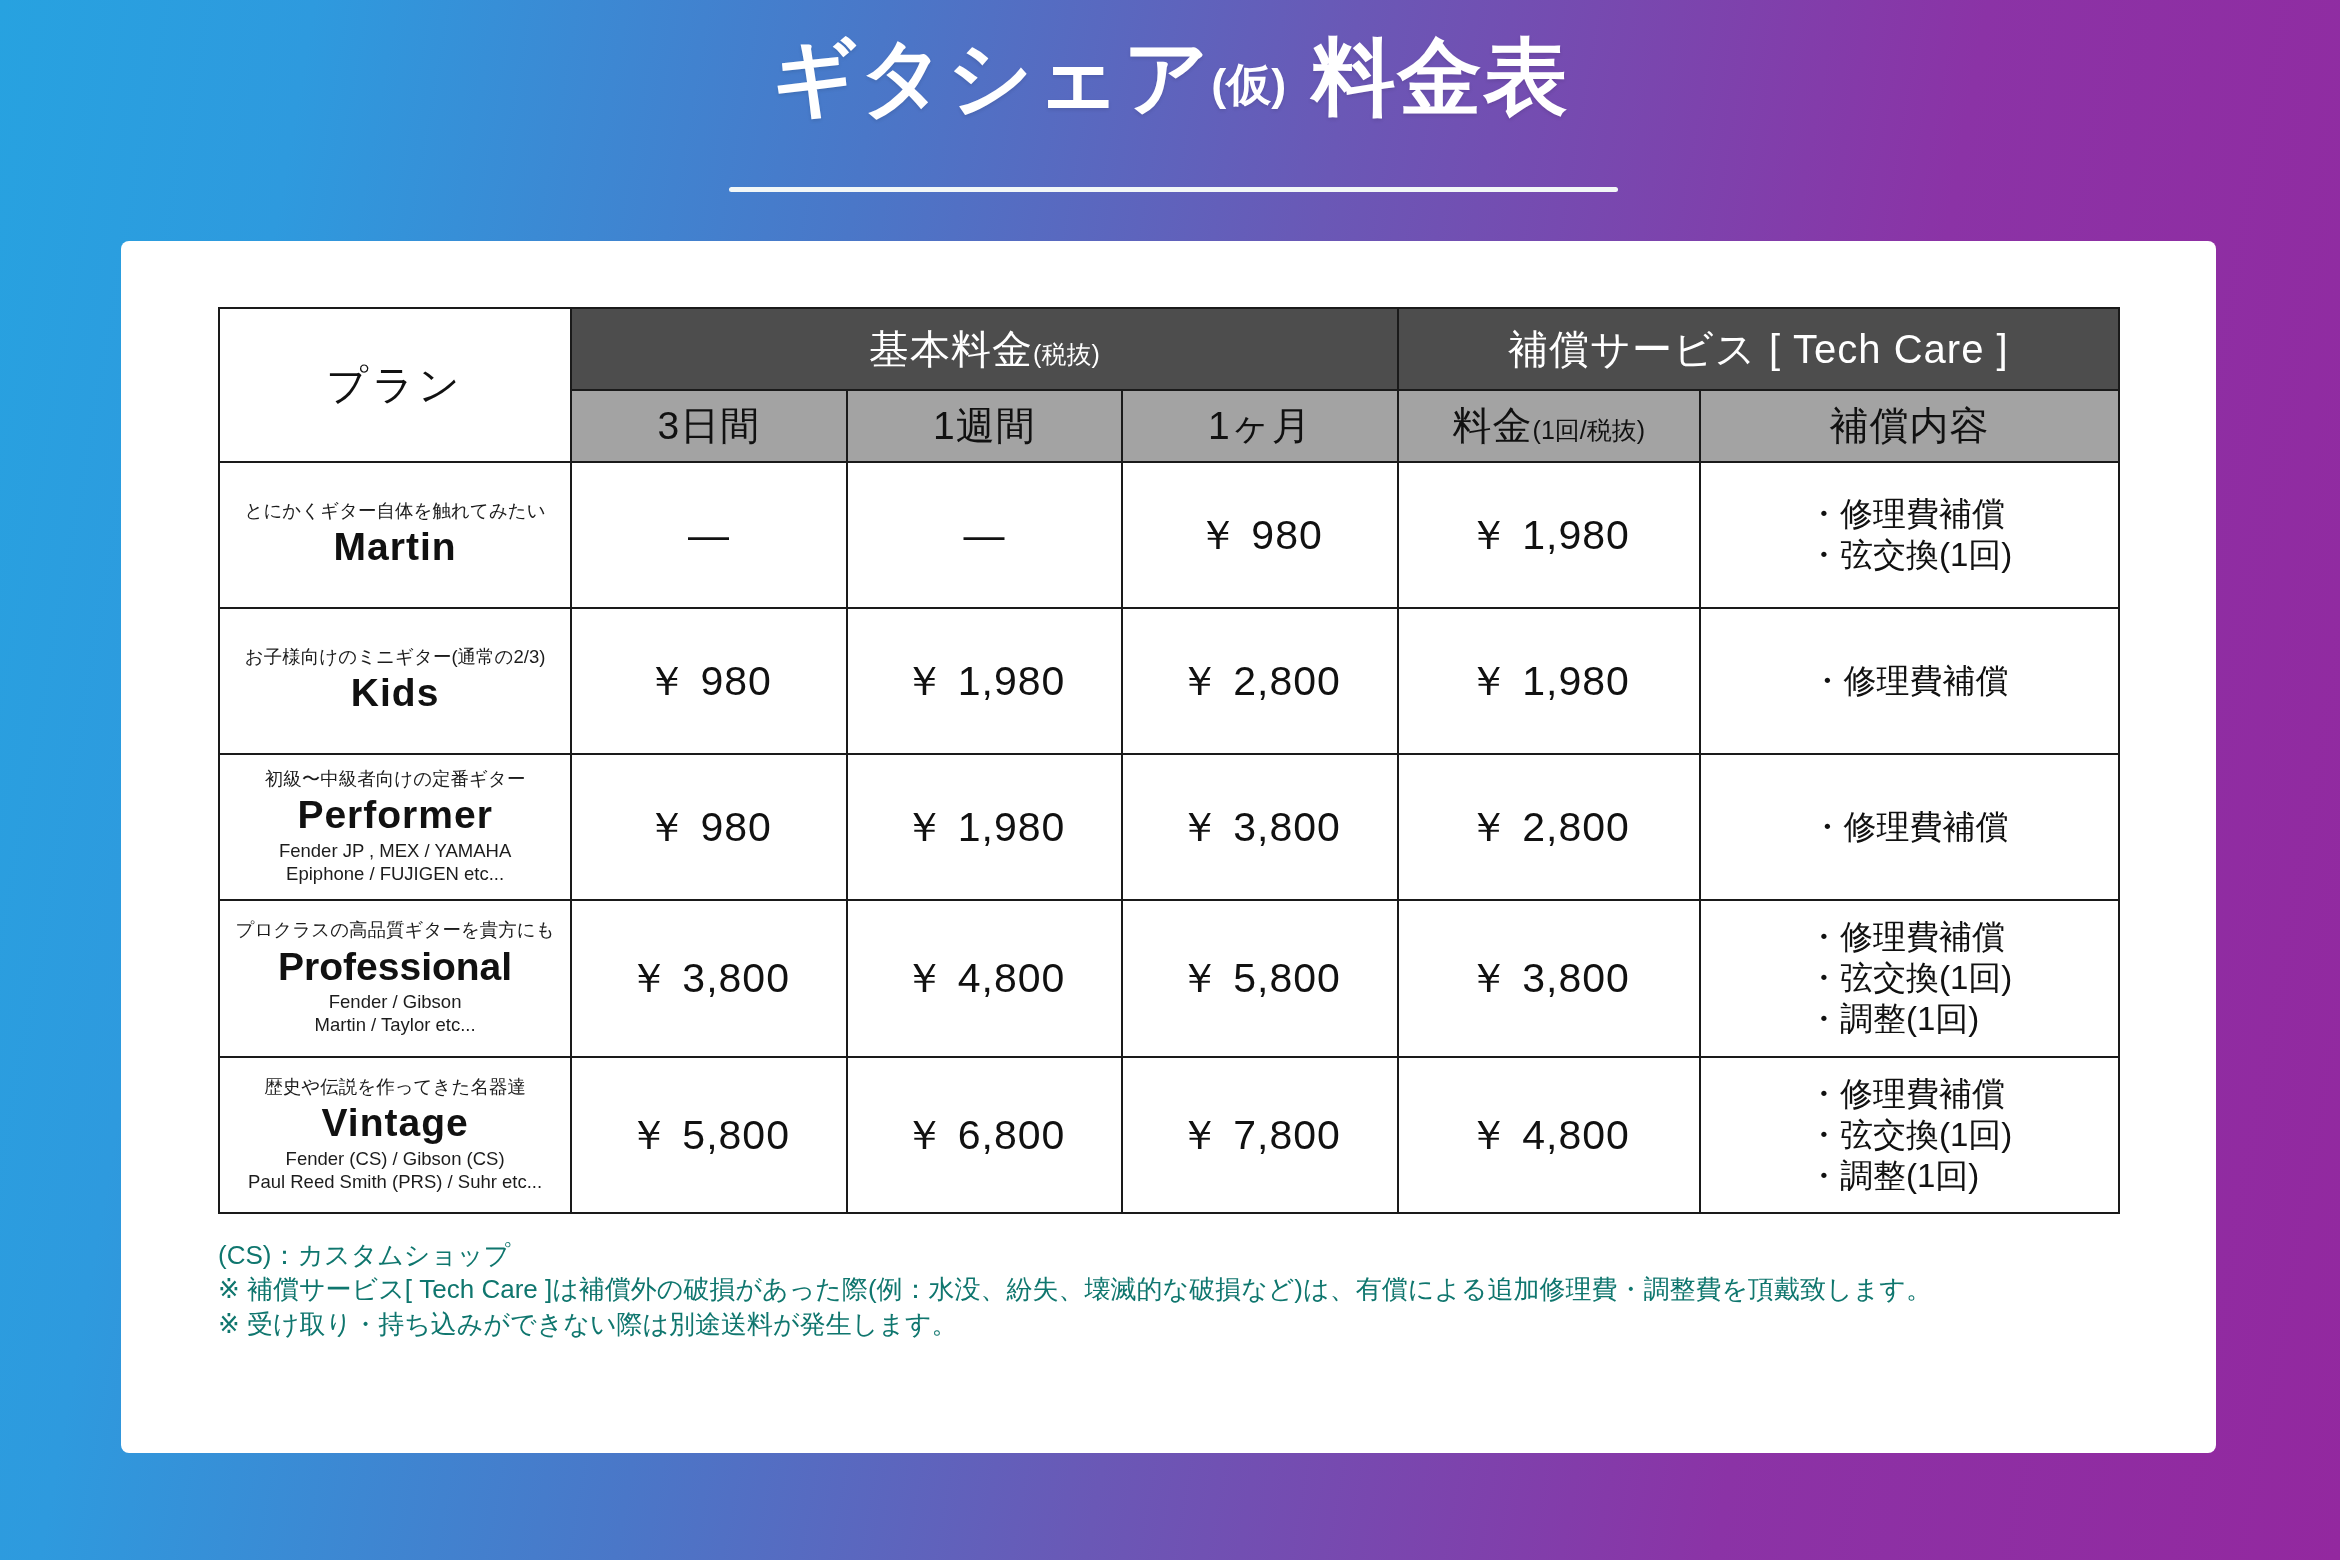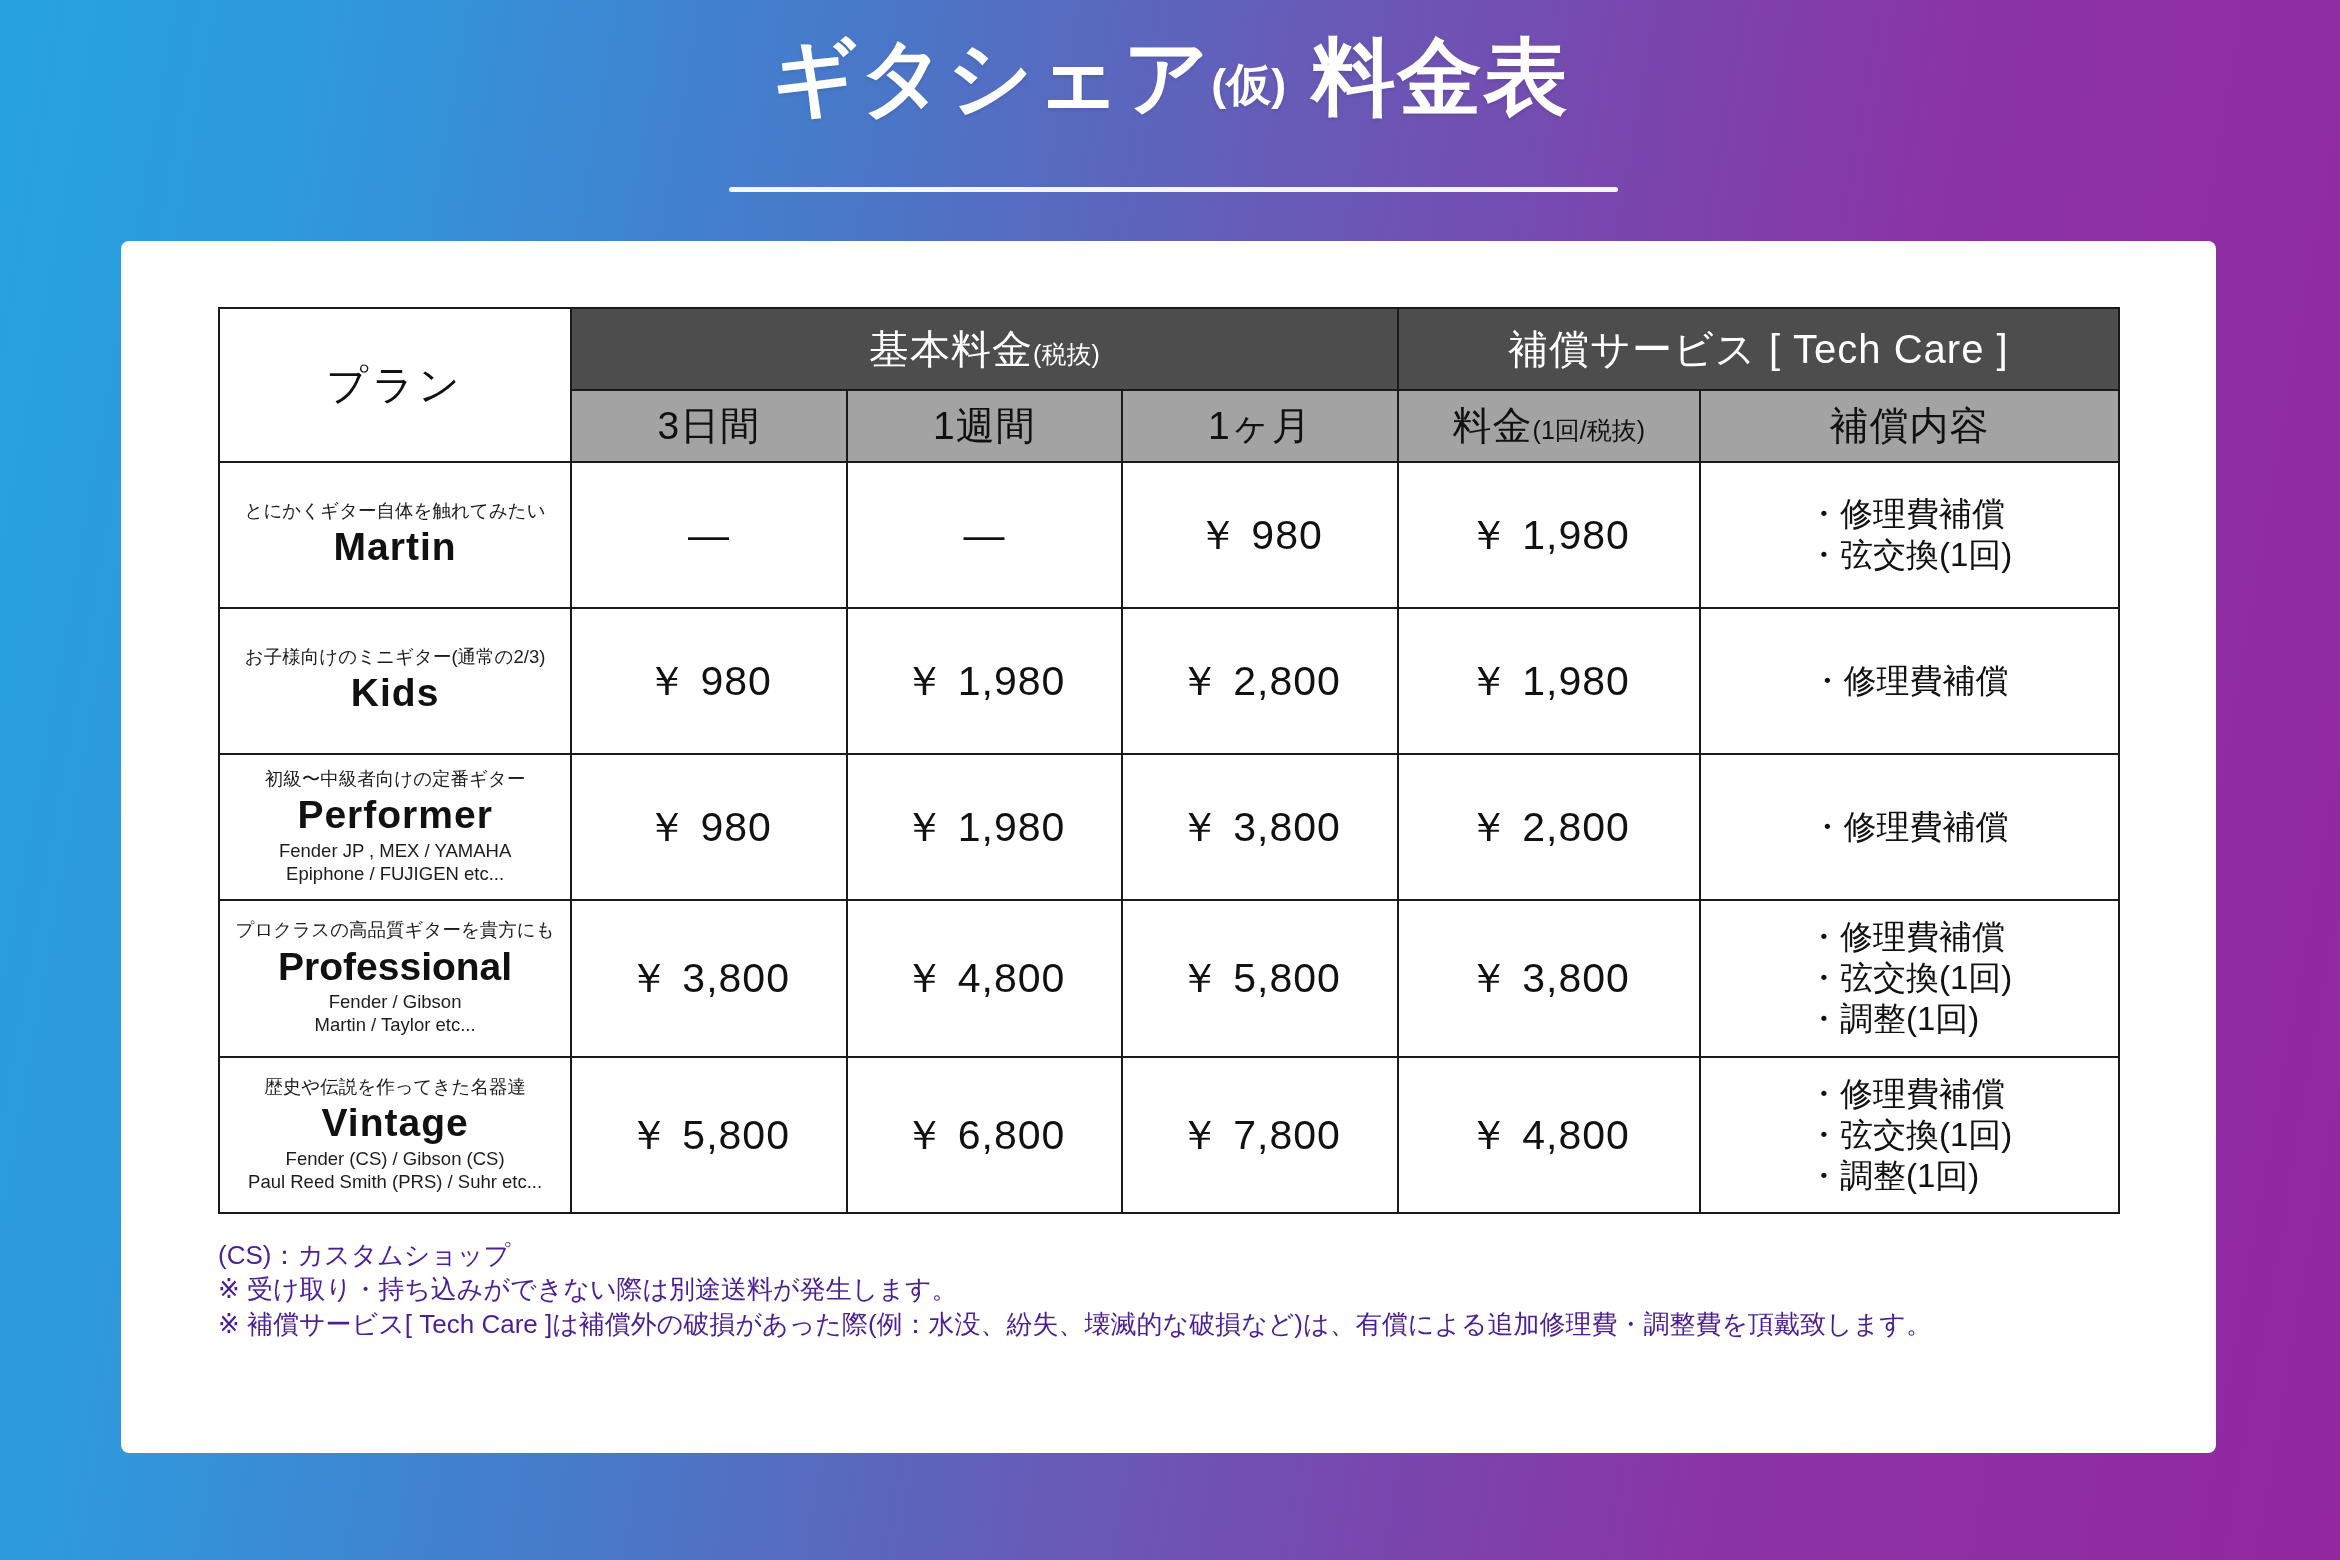--- a/index.html
+++ b/index.html
@@ -175,21 +175,21 @@
   }
   .cover-cell.center-wrap { text-align: center; }
   .cover-item { white-space: nowrap; }
 
   
   #footnotes {
     position: absolute;
     left: 97px;
     top: 997px;
     width: 1950px;
-    color: #4c1d95;
+    color: #0f766e;
   }
   .fn-line {
     font-size: 26px;
     line-height: 1.32;
     white-space: nowrap;
     letter-spacing: 0;
   }
 </style>
 </head>
 <body>
@@ -283,19 +283,19 @@
             <td class="price">￥ 6,800</td>
             <td class="price thick-right">￥ 7,800</td>
             <td class="price">￥ 4,800</td>
             <td class="cover-cell center-wrap"><div class="cover-list"><div class="cover-item">・修理費補償</div><div class="cover-item">・弦交換(1回)</div><div class="cover-item">・調整(1回)</div></div></td>
           </tr>
         </tbody>
     </table>
 
     <div id="footnotes">
         <div class="fn-line">(CS)：カスタムショップ</div>
+        <div class="fn-line">※ 補償サービス[ Tech Care ]は補償外の破損があった際(例：水没、紛失、壊滅的な破損など)は、有償による追加修理費・調整費を頂戴致します。</div>
         <div class="fn-line">※ 受け取り・持ち込みができない際は別途送料が発生します。</div>
-        <div class="fn-line">※ 補償サービス[ Tech Care ]は補償外の破損があった際(例：水没、紛失、壊滅的な破損など)は、有償による追加修理費・調整費を頂戴致します。</div>
       </div>
 
   </div>
 </div>
 
 
 </body></html>

